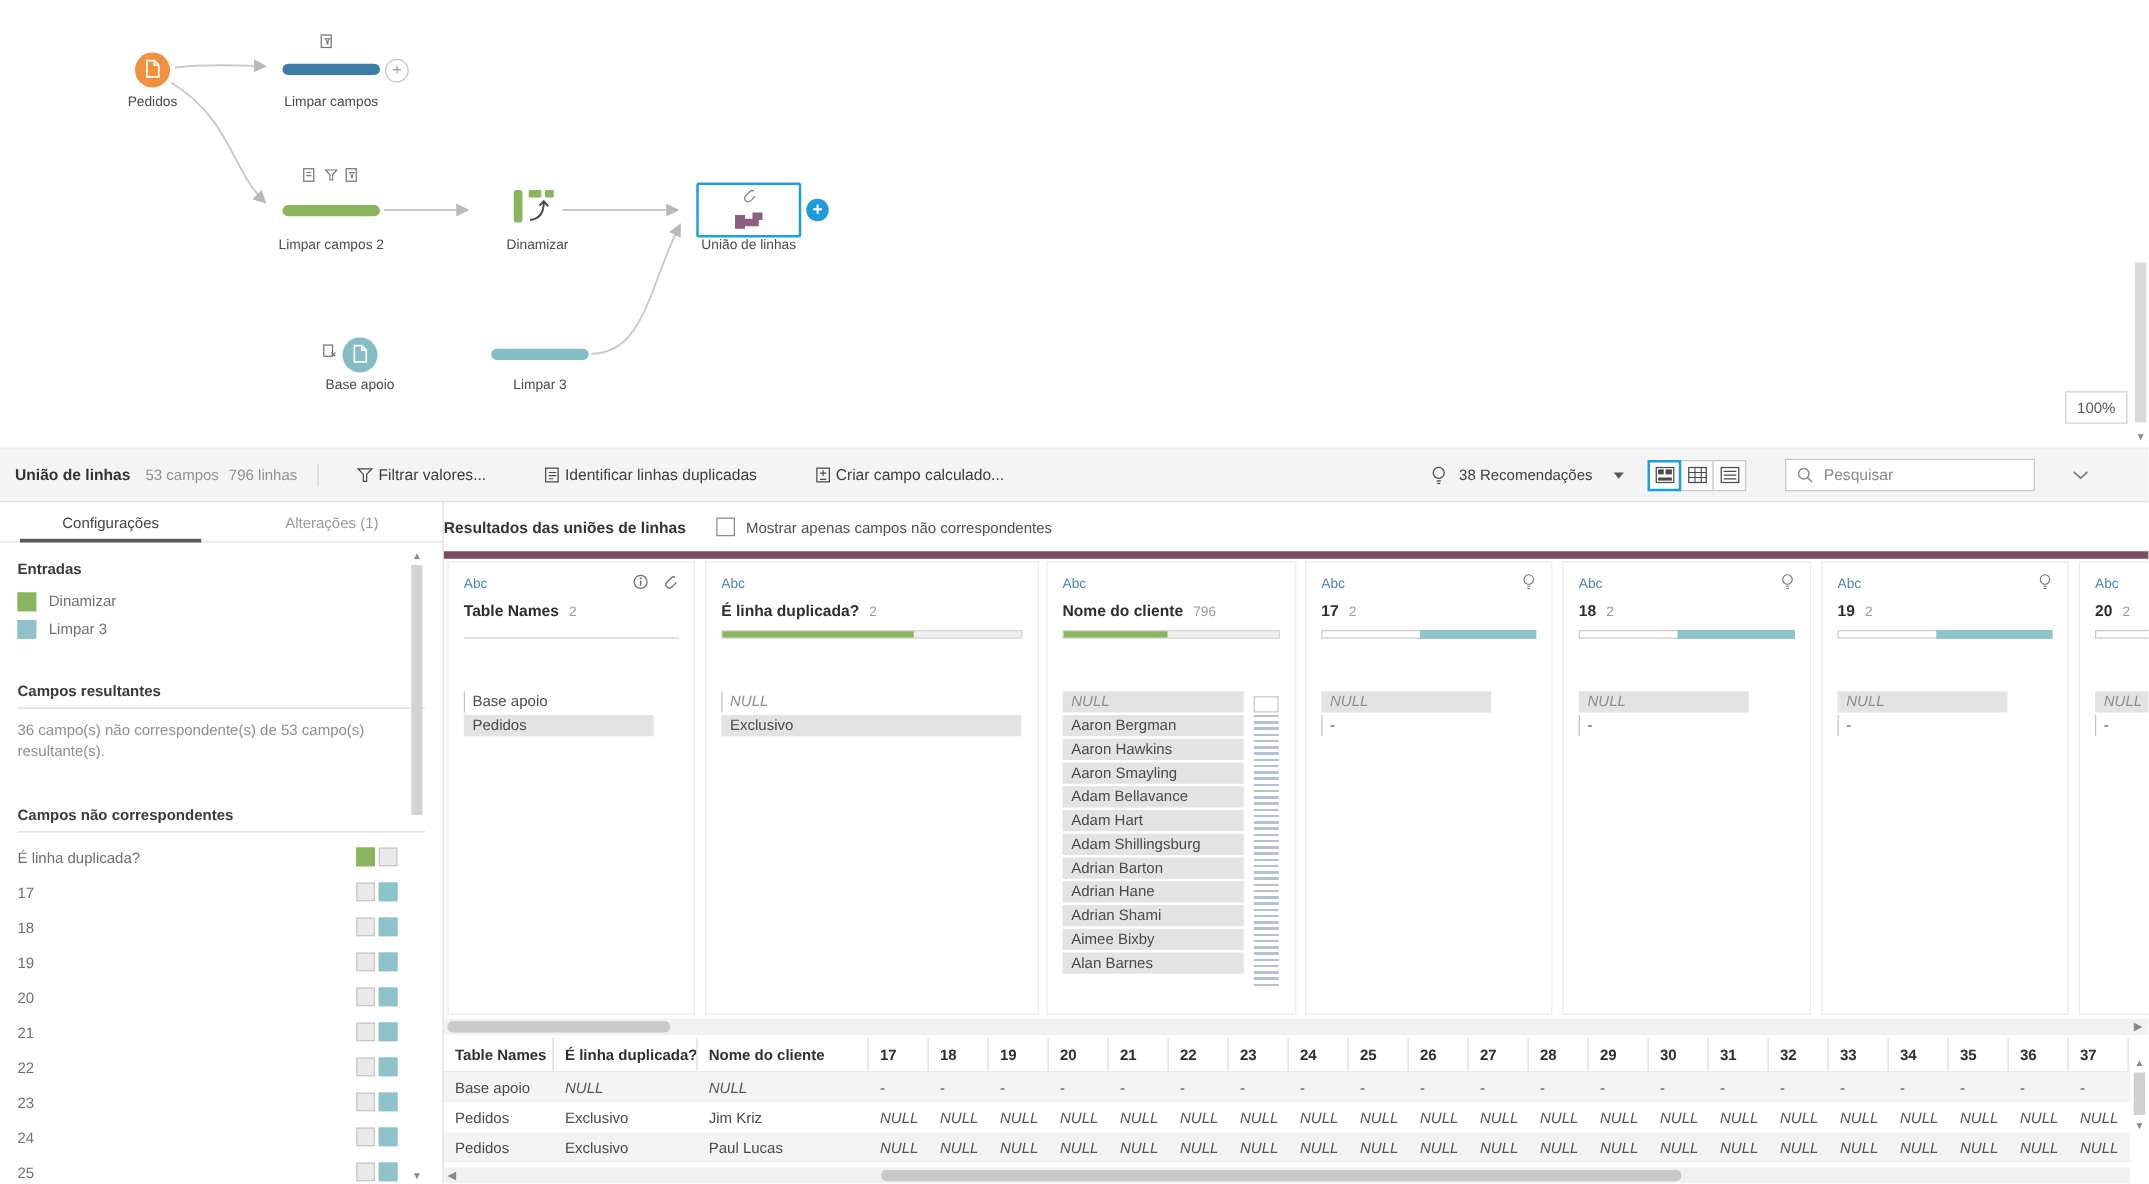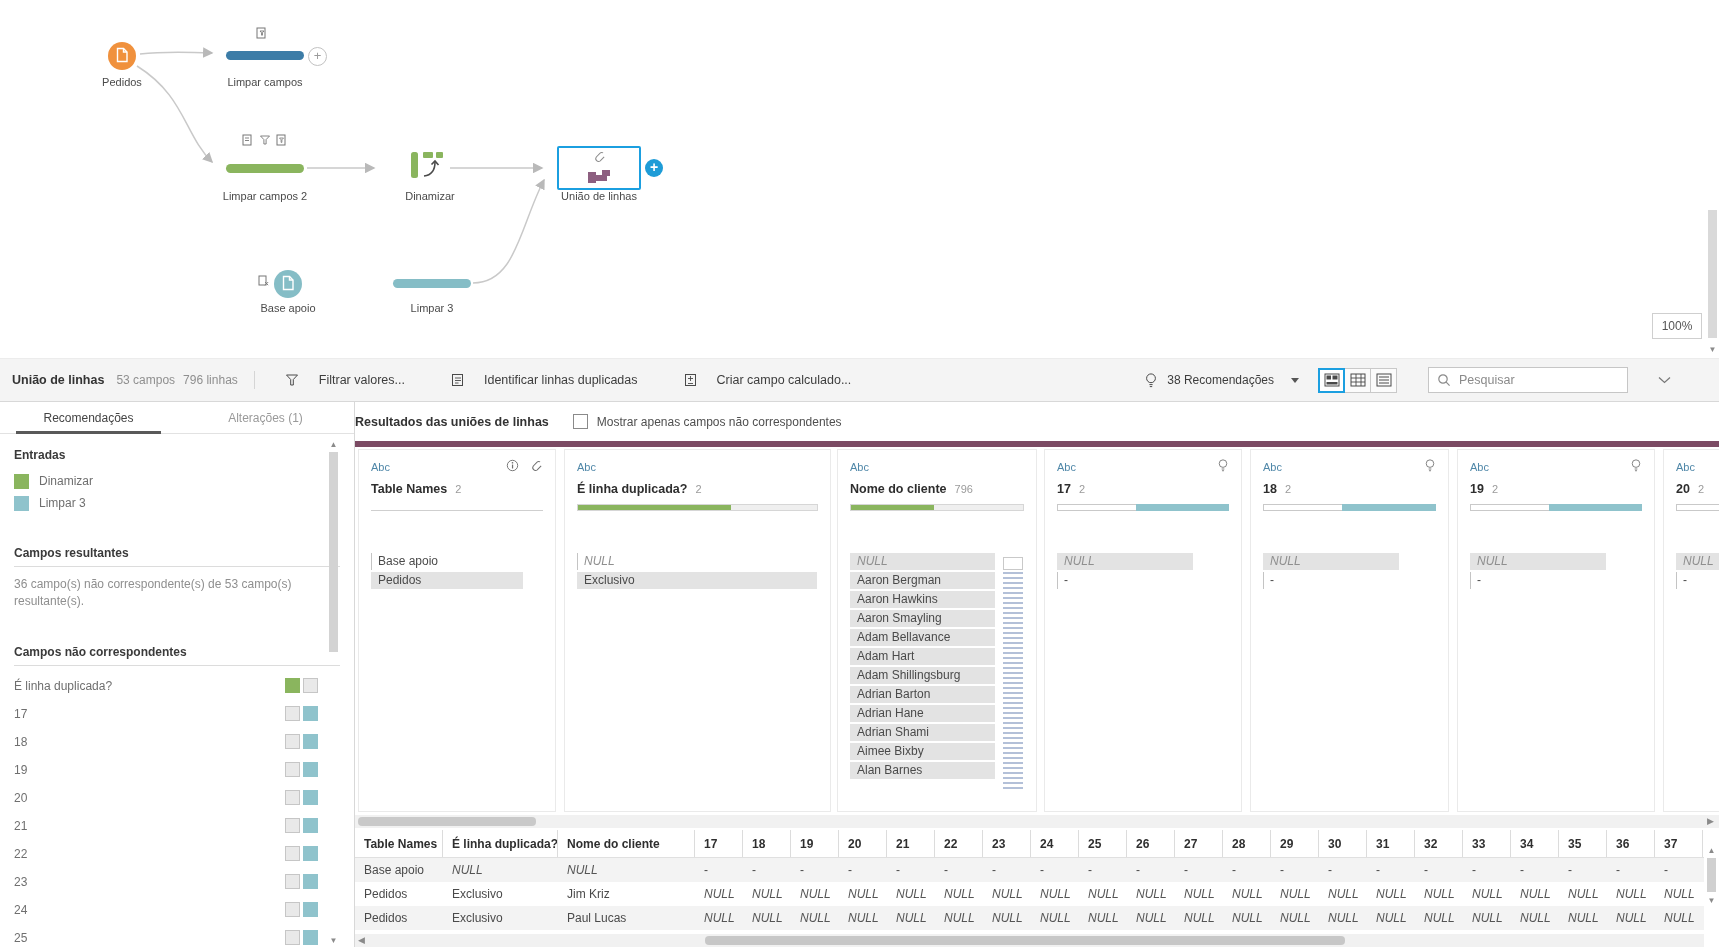--- a/index.html
+++ b/index.html
@@ -28,21 +28,21 @@
   .flow-vthumb{position:absolute;top:210px;left:0;width:9px;height:128px;background:#d9d9d9;}
   .scroll-arrow{position:absolute;font-size:8px;color:#8a8a8a;left:0;width:9px;text-align:center;}
 
   
   .toolbar{position:absolute;top:358px;left:0;width:1719px;height:44px;background:#f4f4f4;
            border-top:1px solid #ececec;border-bottom:1px solid #d8d8d8;box-sizing:border-box;
            display:flex;align-items:center;}
   .tb-title{margin-left:12px;font-weight:bold;font-size:12.5px;color:#333;white-space:nowrap;}
   .tb-stat{margin-left:12px;color:#8f8f8f;white-space:nowrap;}
   .tb-sep{margin-left:16px;width:1px;height:18px;background:#d5d5d5;}
-  .tb-btn{display:flex;align-items:center;gap:20px;color:#3d3d3d;font-size:12.5px;white-space:nowrap;cursor:default;}
+  .tb-btn{display:flex;align-items:center;gap:4px;color:#3d3d3d;font-size:12.5px;white-space:nowrap;cursor:default;}
   .tb-right{position:absolute;right:91px;display:flex;align-items:center;}
   .tb-reco{display:flex;align-items:center;gap:9px;color:#3d3d3d;}
   .caret-down{width:0;height:0;border-left:4.5px solid transparent;border-right:4.5px solid transparent;
               border-top:5px solid #555;margin-left:8px;}
   .view-group{display:flex;margin-left:20px;}
   .vbtn{width:27px;height:25px;border:1px solid #c9c9c9;background:#fbfbfb;margin-left:-1px;
         display:flex;align-items:center;justify-content:center;box-sizing:border-box;}
   .vbtn.active{border:2px solid #1b9fe0;background:#fff;z-index:2;}
   .search{position:relative;margin-left:31px;width:200px;height:26px;border:1px solid #c6c6c6;
           background:#fff;display:flex;align-items:center;box-sizing:border-box;}
@@ -309,21 +309,21 @@
       <svg width="13" height="8" viewBox="0 0 13 8">
           <path d="M1,1.5 L6.5,6.5 L12,1.5" fill="none" stroke="#777" stroke-width="1.2"></path>
         </svg>
     </span>
   </div>
 
   <div class="main">
 
     <div class="left-panel">
       <div class="tabs">
-        <div class="tab active">Recomendações</div>
+        <div class="tab active">Configurações</div>
         <div class="tab">Alterações (1)</div>
       </div>
       <div class="lp-body">
         <div class="lp-title mt14">Entradas</div>
         <div class="lp-inputs">
             <div class="lp-input-row">
               <span class="chip" style="background: rgb(138, 181, 94); border-color: rgb(138, 181, 94);"></span>
               <span class="lp-input-label">Dinamizar</span>
             </div>
             <div class="lp-input-row">

